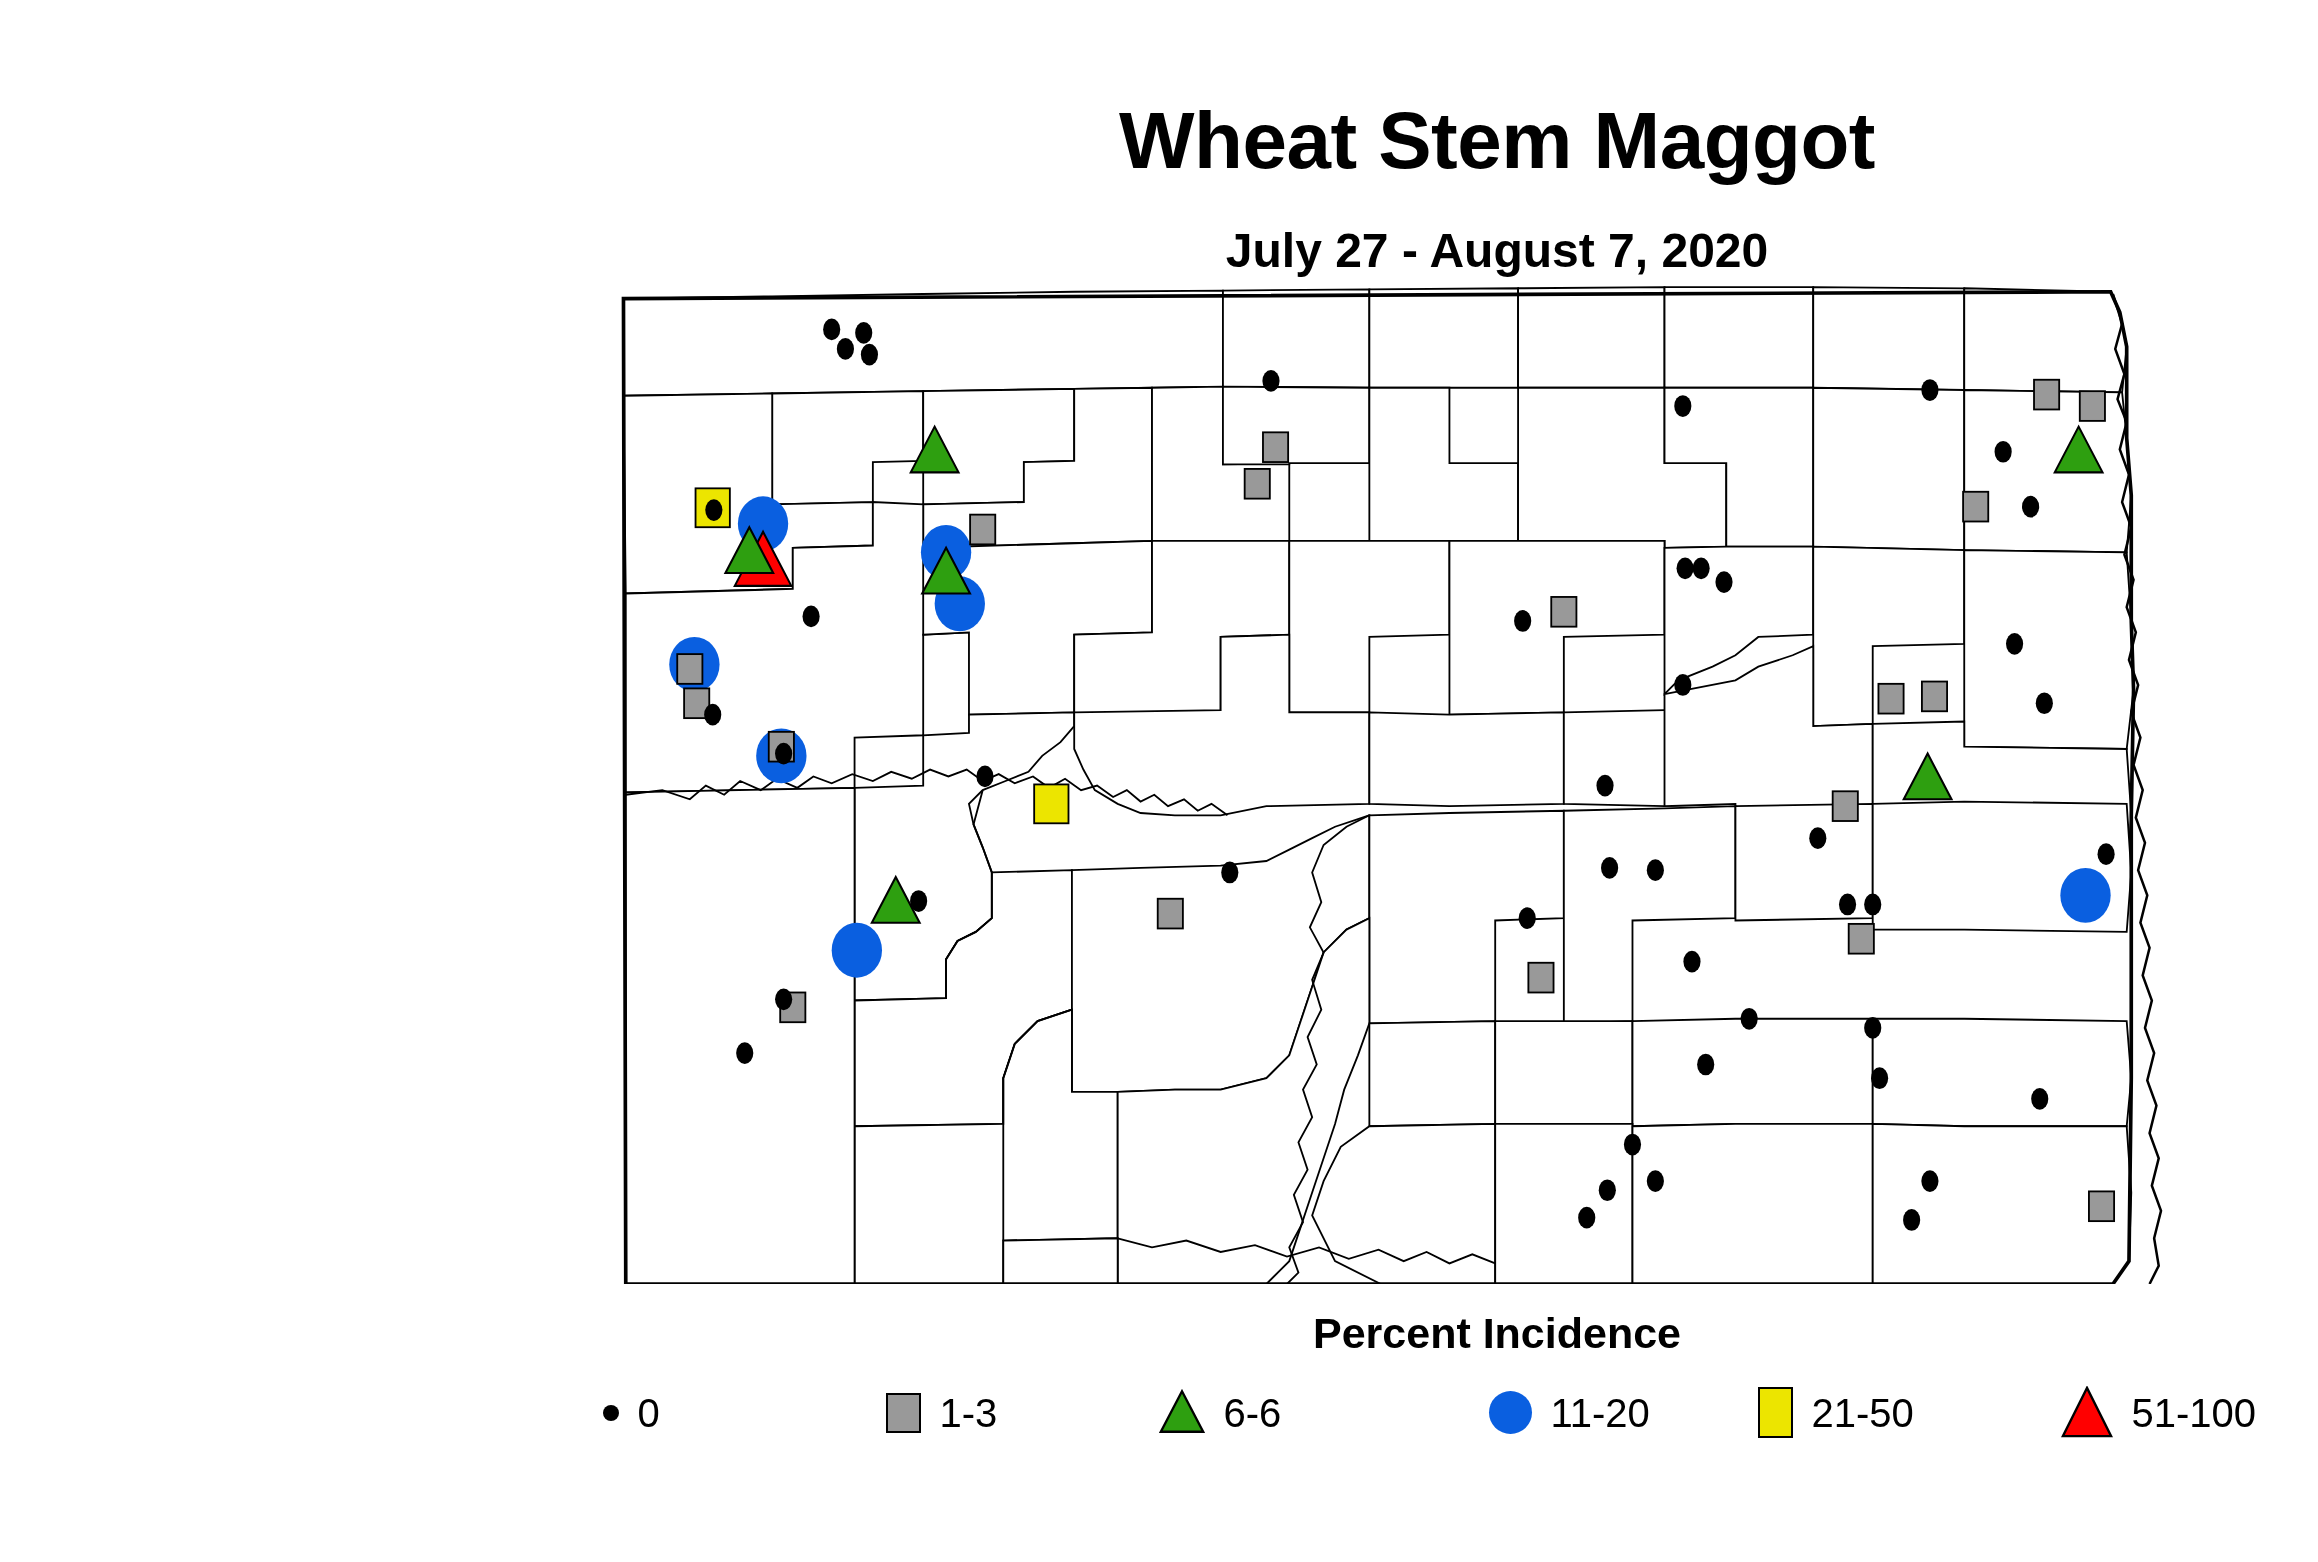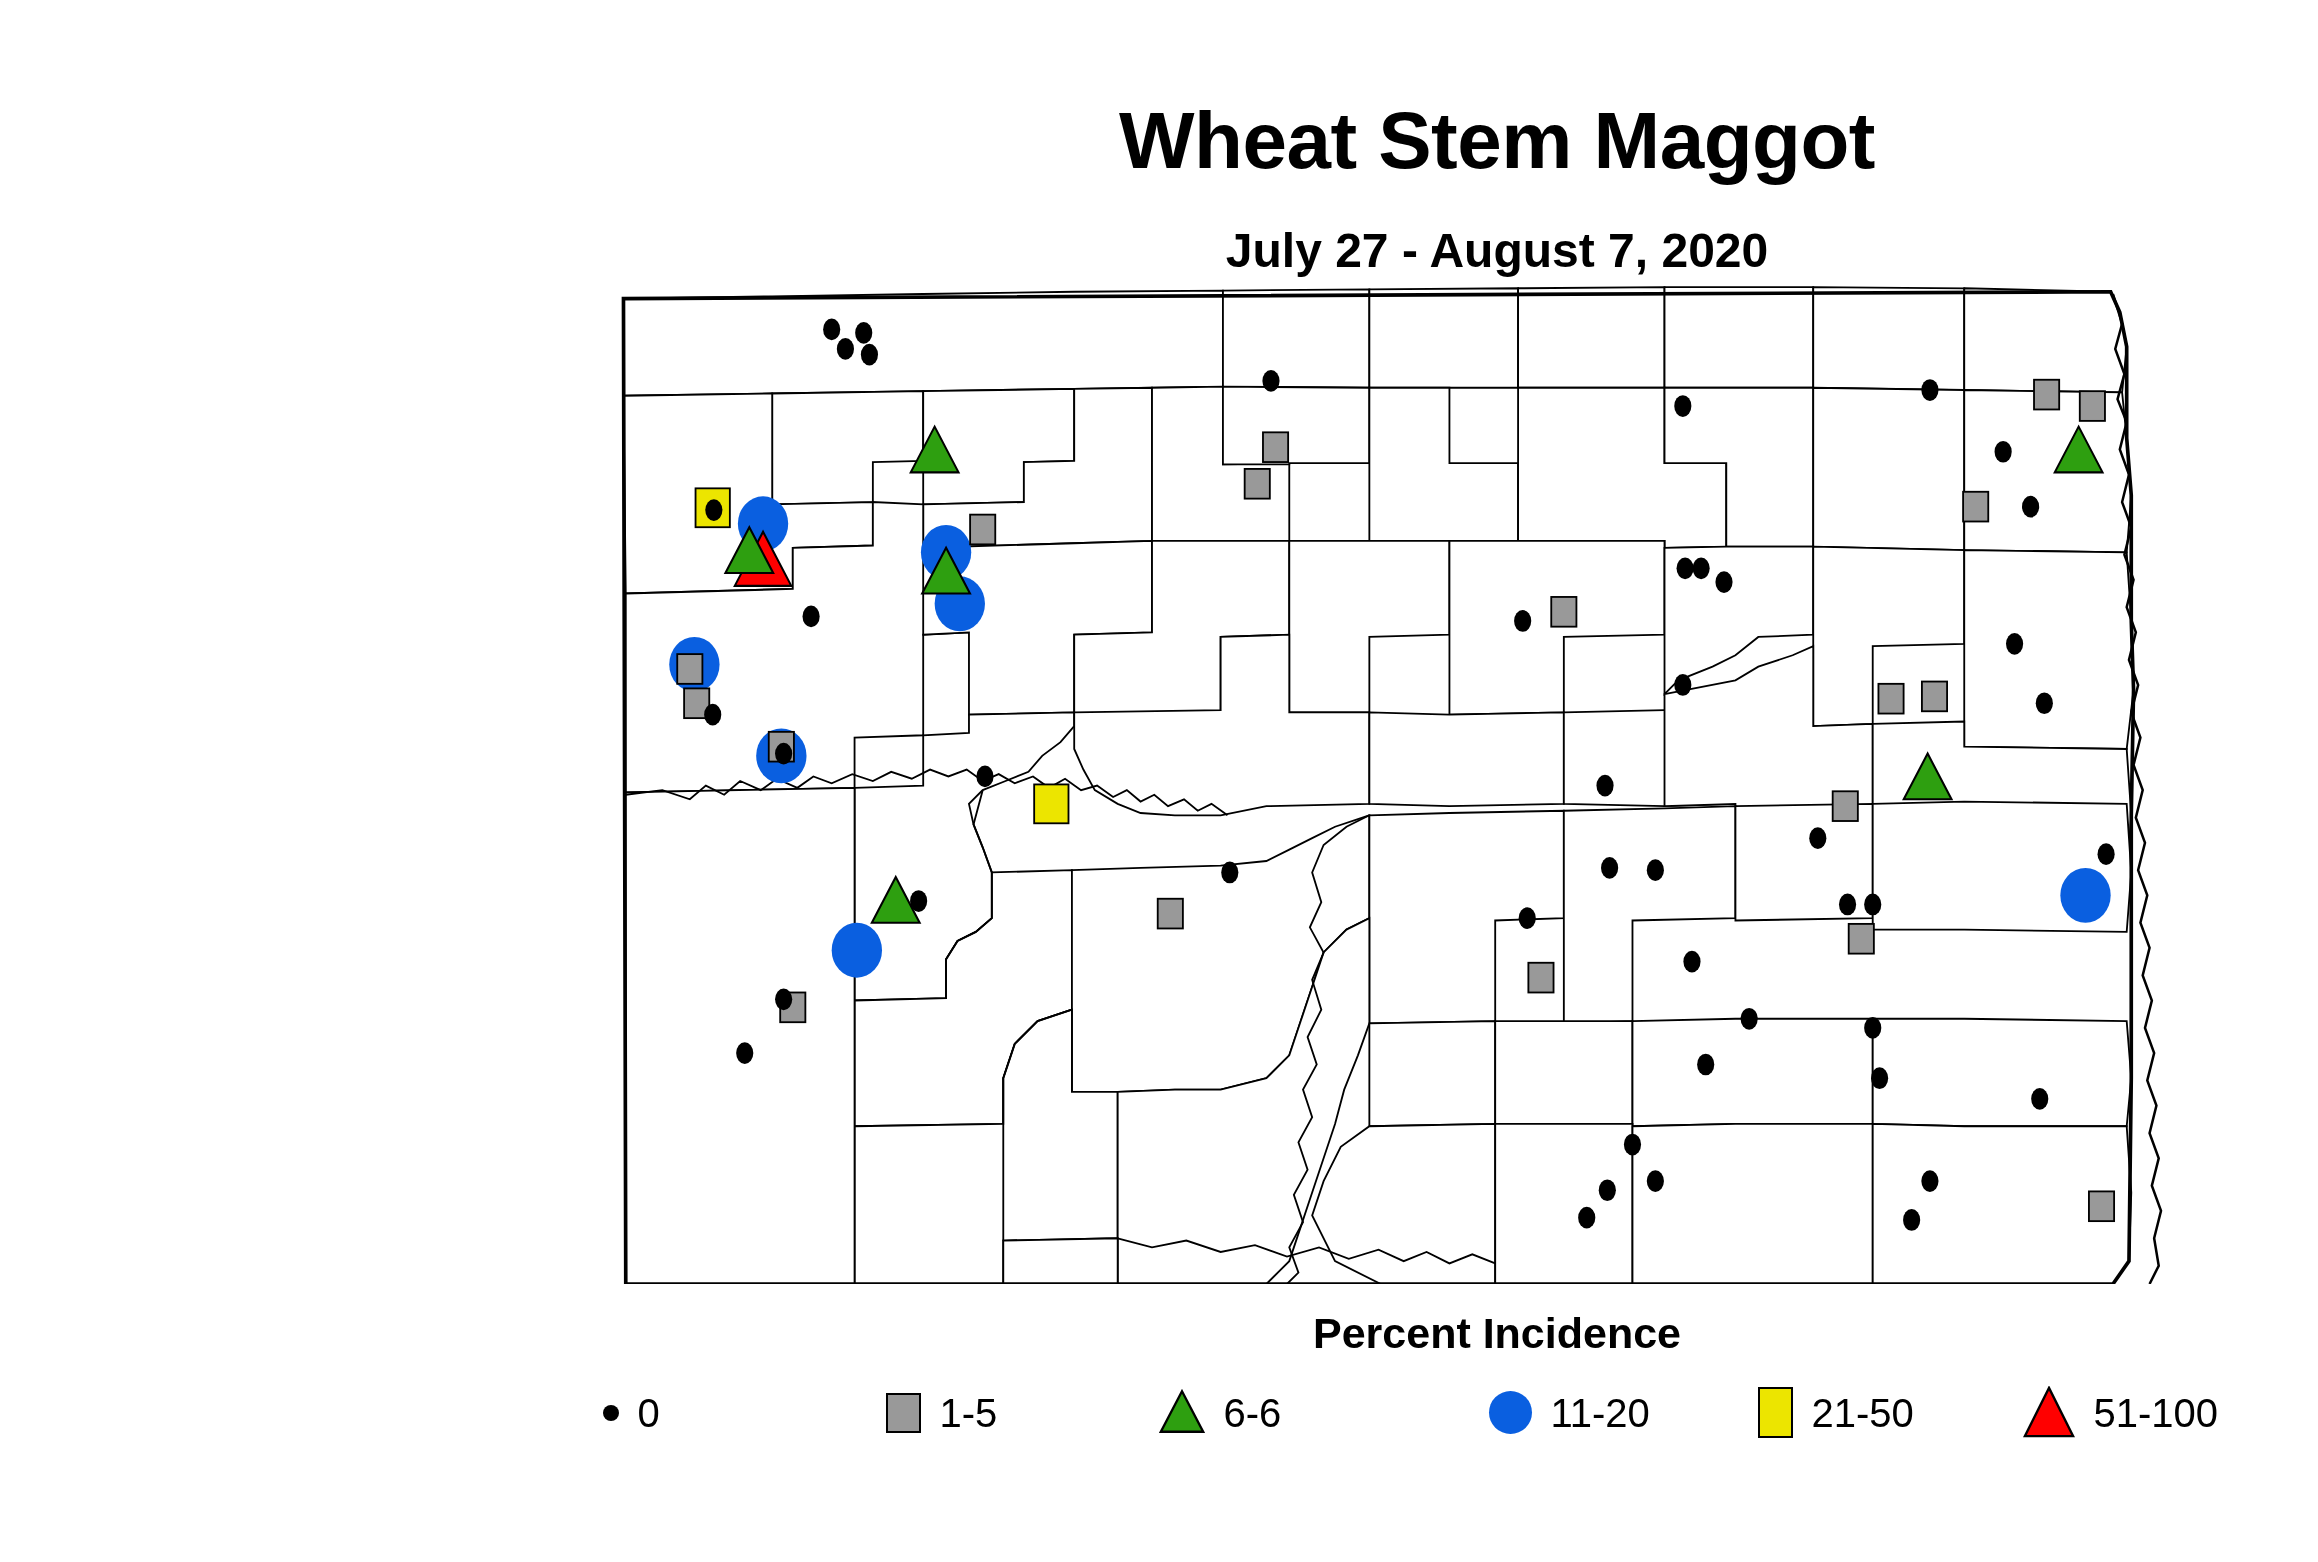--- a/index.html
+++ b/index.html
@@ -316,39 +316,39 @@
 
   <div class="legend-title">Percent Incidence</div>
 
   <div id="legend">
     <div class="legend-item" style="left:0px;">
       <span class="sym sym-dot"></span>
       <span class="legend-label">0</span>
     </div>
     <div class="legend-item" style="left:283px;">
       <span class="sym sym-square"></span>
-      <span class="legend-label">1-5</span>
+      <span class="legend-label">1-3</span>
     </div>
     <div class="legend-item" style="left:556px;">
       <span class="sym">
         <svg width="46" height="45" viewBox="0 0 100 96">
             <polygon points="50,4 96,92 4,92" fill="#2E9F10" stroke="#000" stroke-width="5"></polygon>
           </svg>
       </span>
       <span class="legend-label">6-6</span>
     </div>
     <div class="legend-item" style="left:886px;">
       <span class="sym sym-circle"></span>
       <span class="legend-label">11-20</span>
     </div>
     <div class="legend-item" style="left:1155px;justify-content:center;">
       <span class="sym sym-square-yellow"></span>
       <span class="legend-label">21-50</span>
     </div>
-    <div class="legend-item" style="left:1420px;">
+    <div class="legend-item" style="left:1458px;">
       <span class="sym">
         <svg width="52" height="52" viewBox="0 0 112 112">
             <polygon points="56,4 108,108 4,108" fill="#FF0000" stroke="#000" stroke-width="5"></polygon>
           </svg>
       </span>
       <span class="legend-label">51-100</span>
     </div>
   </div>
 
 </div>

